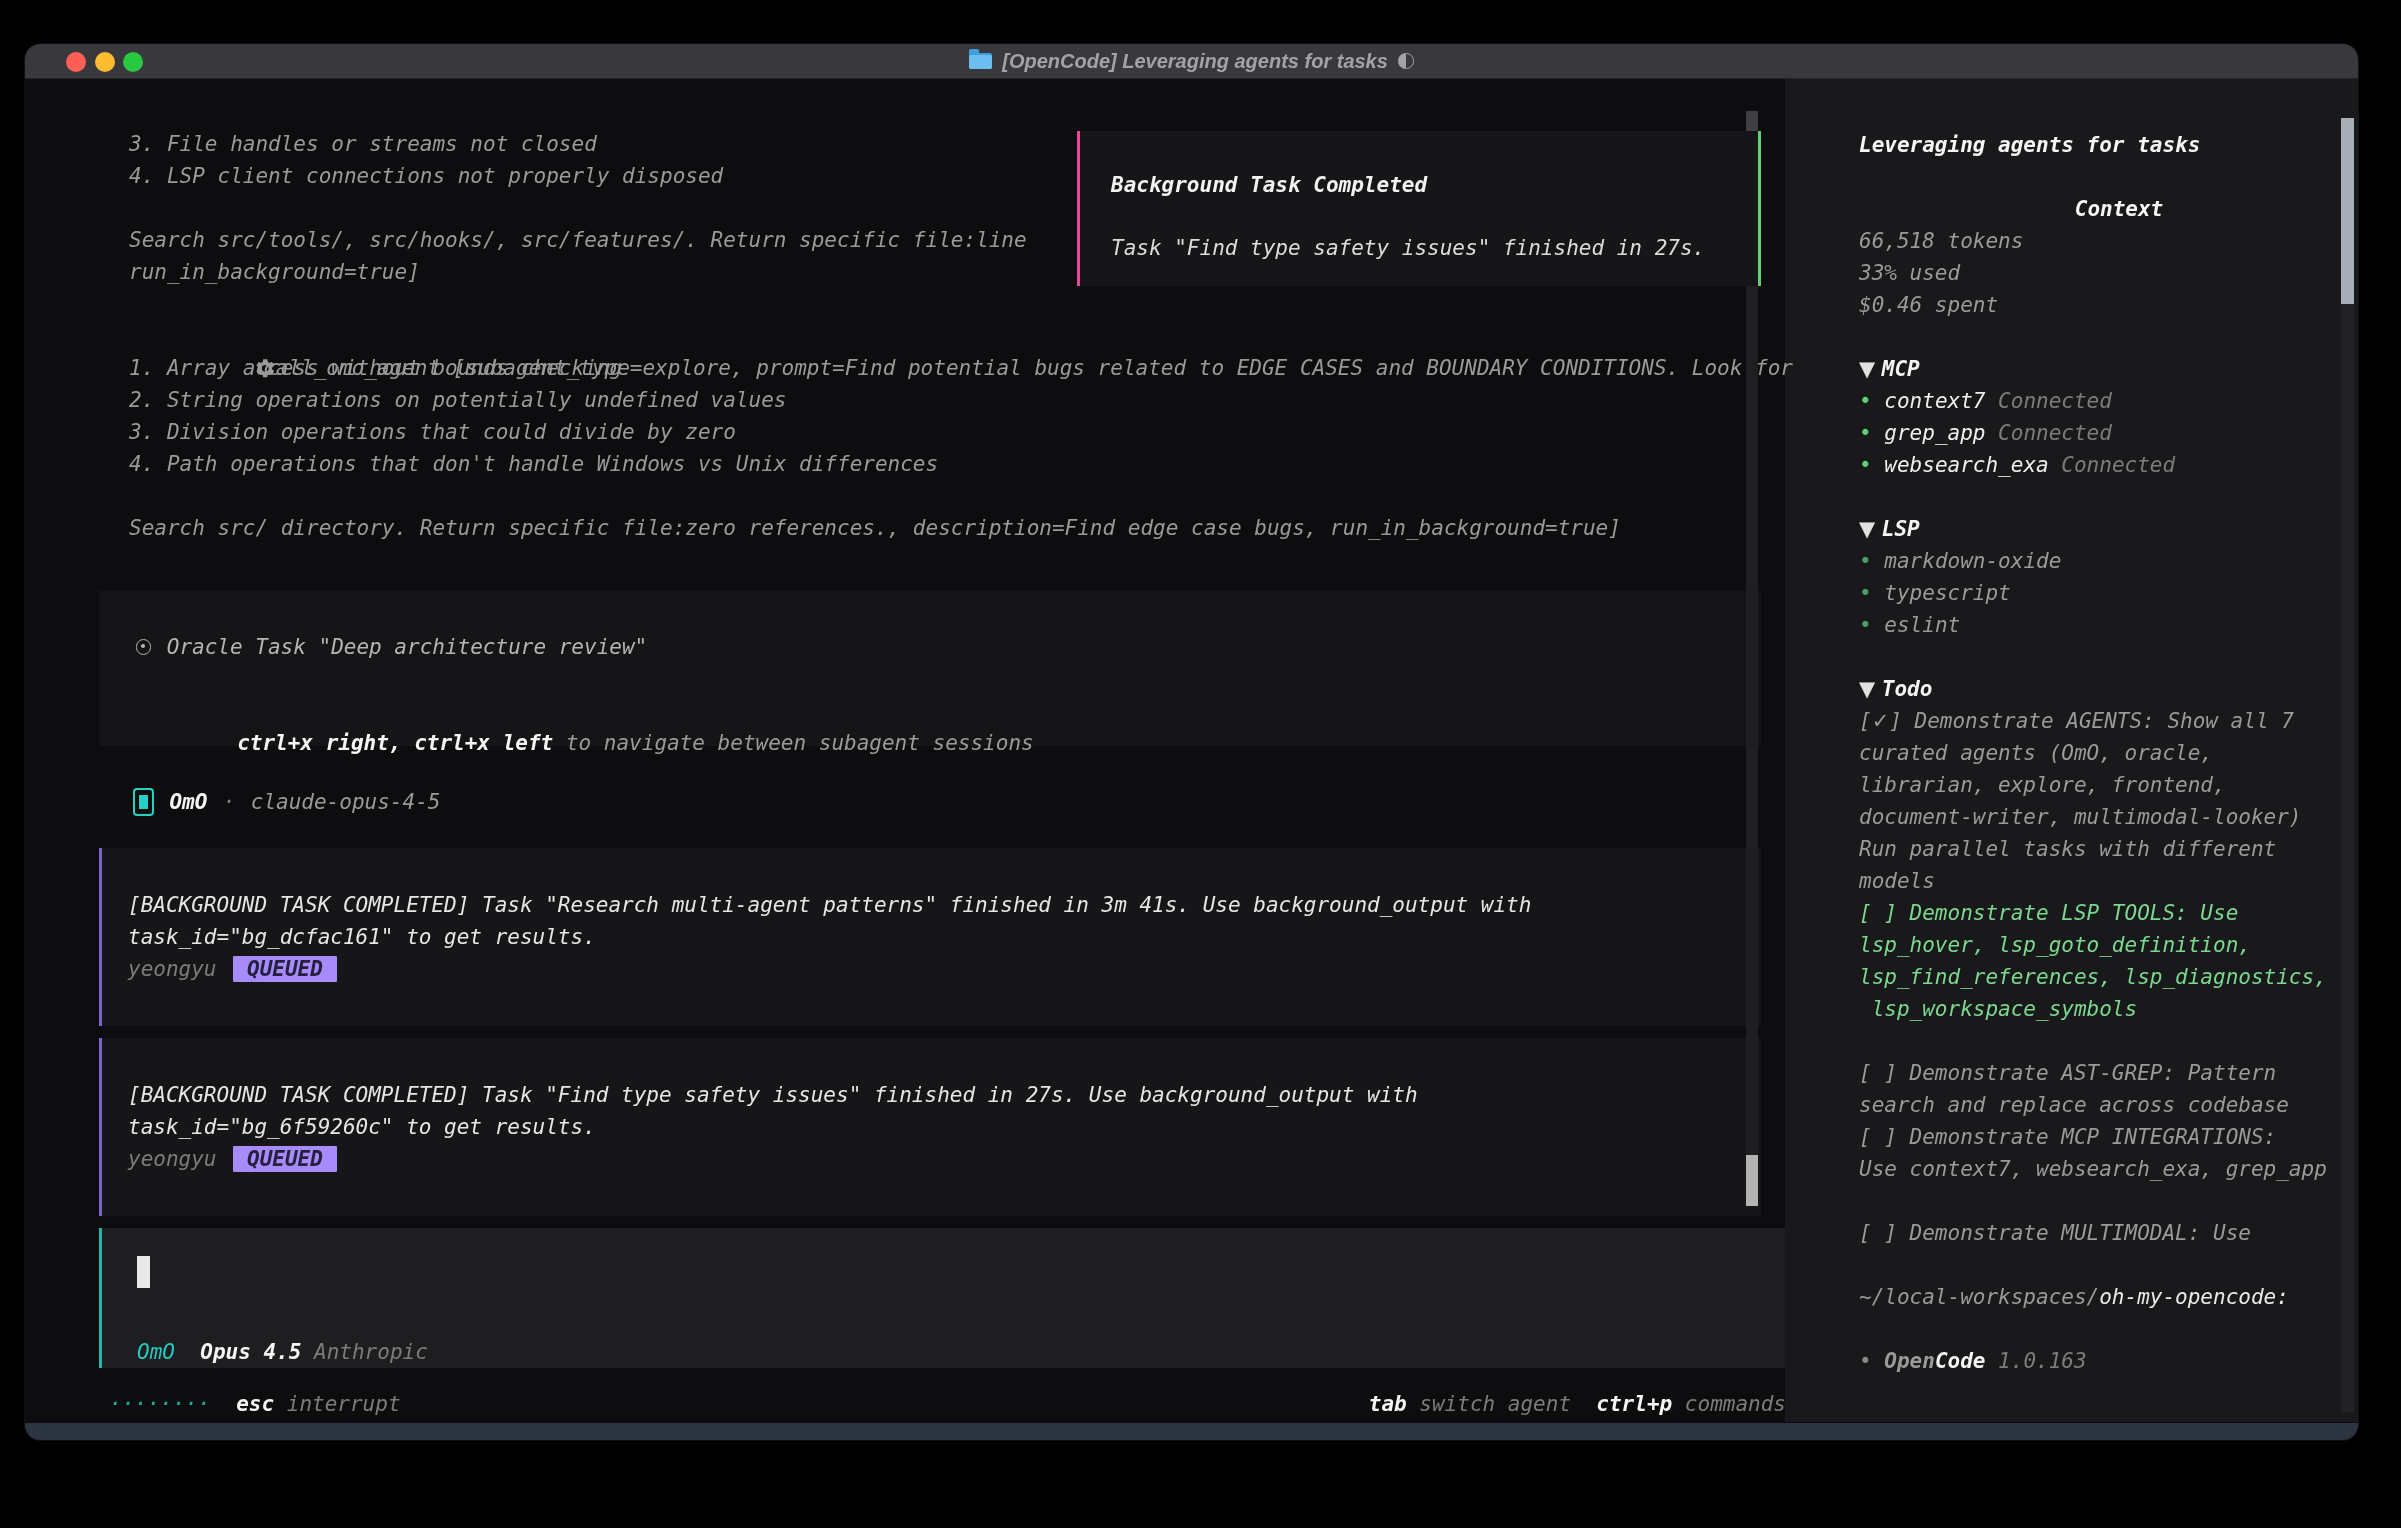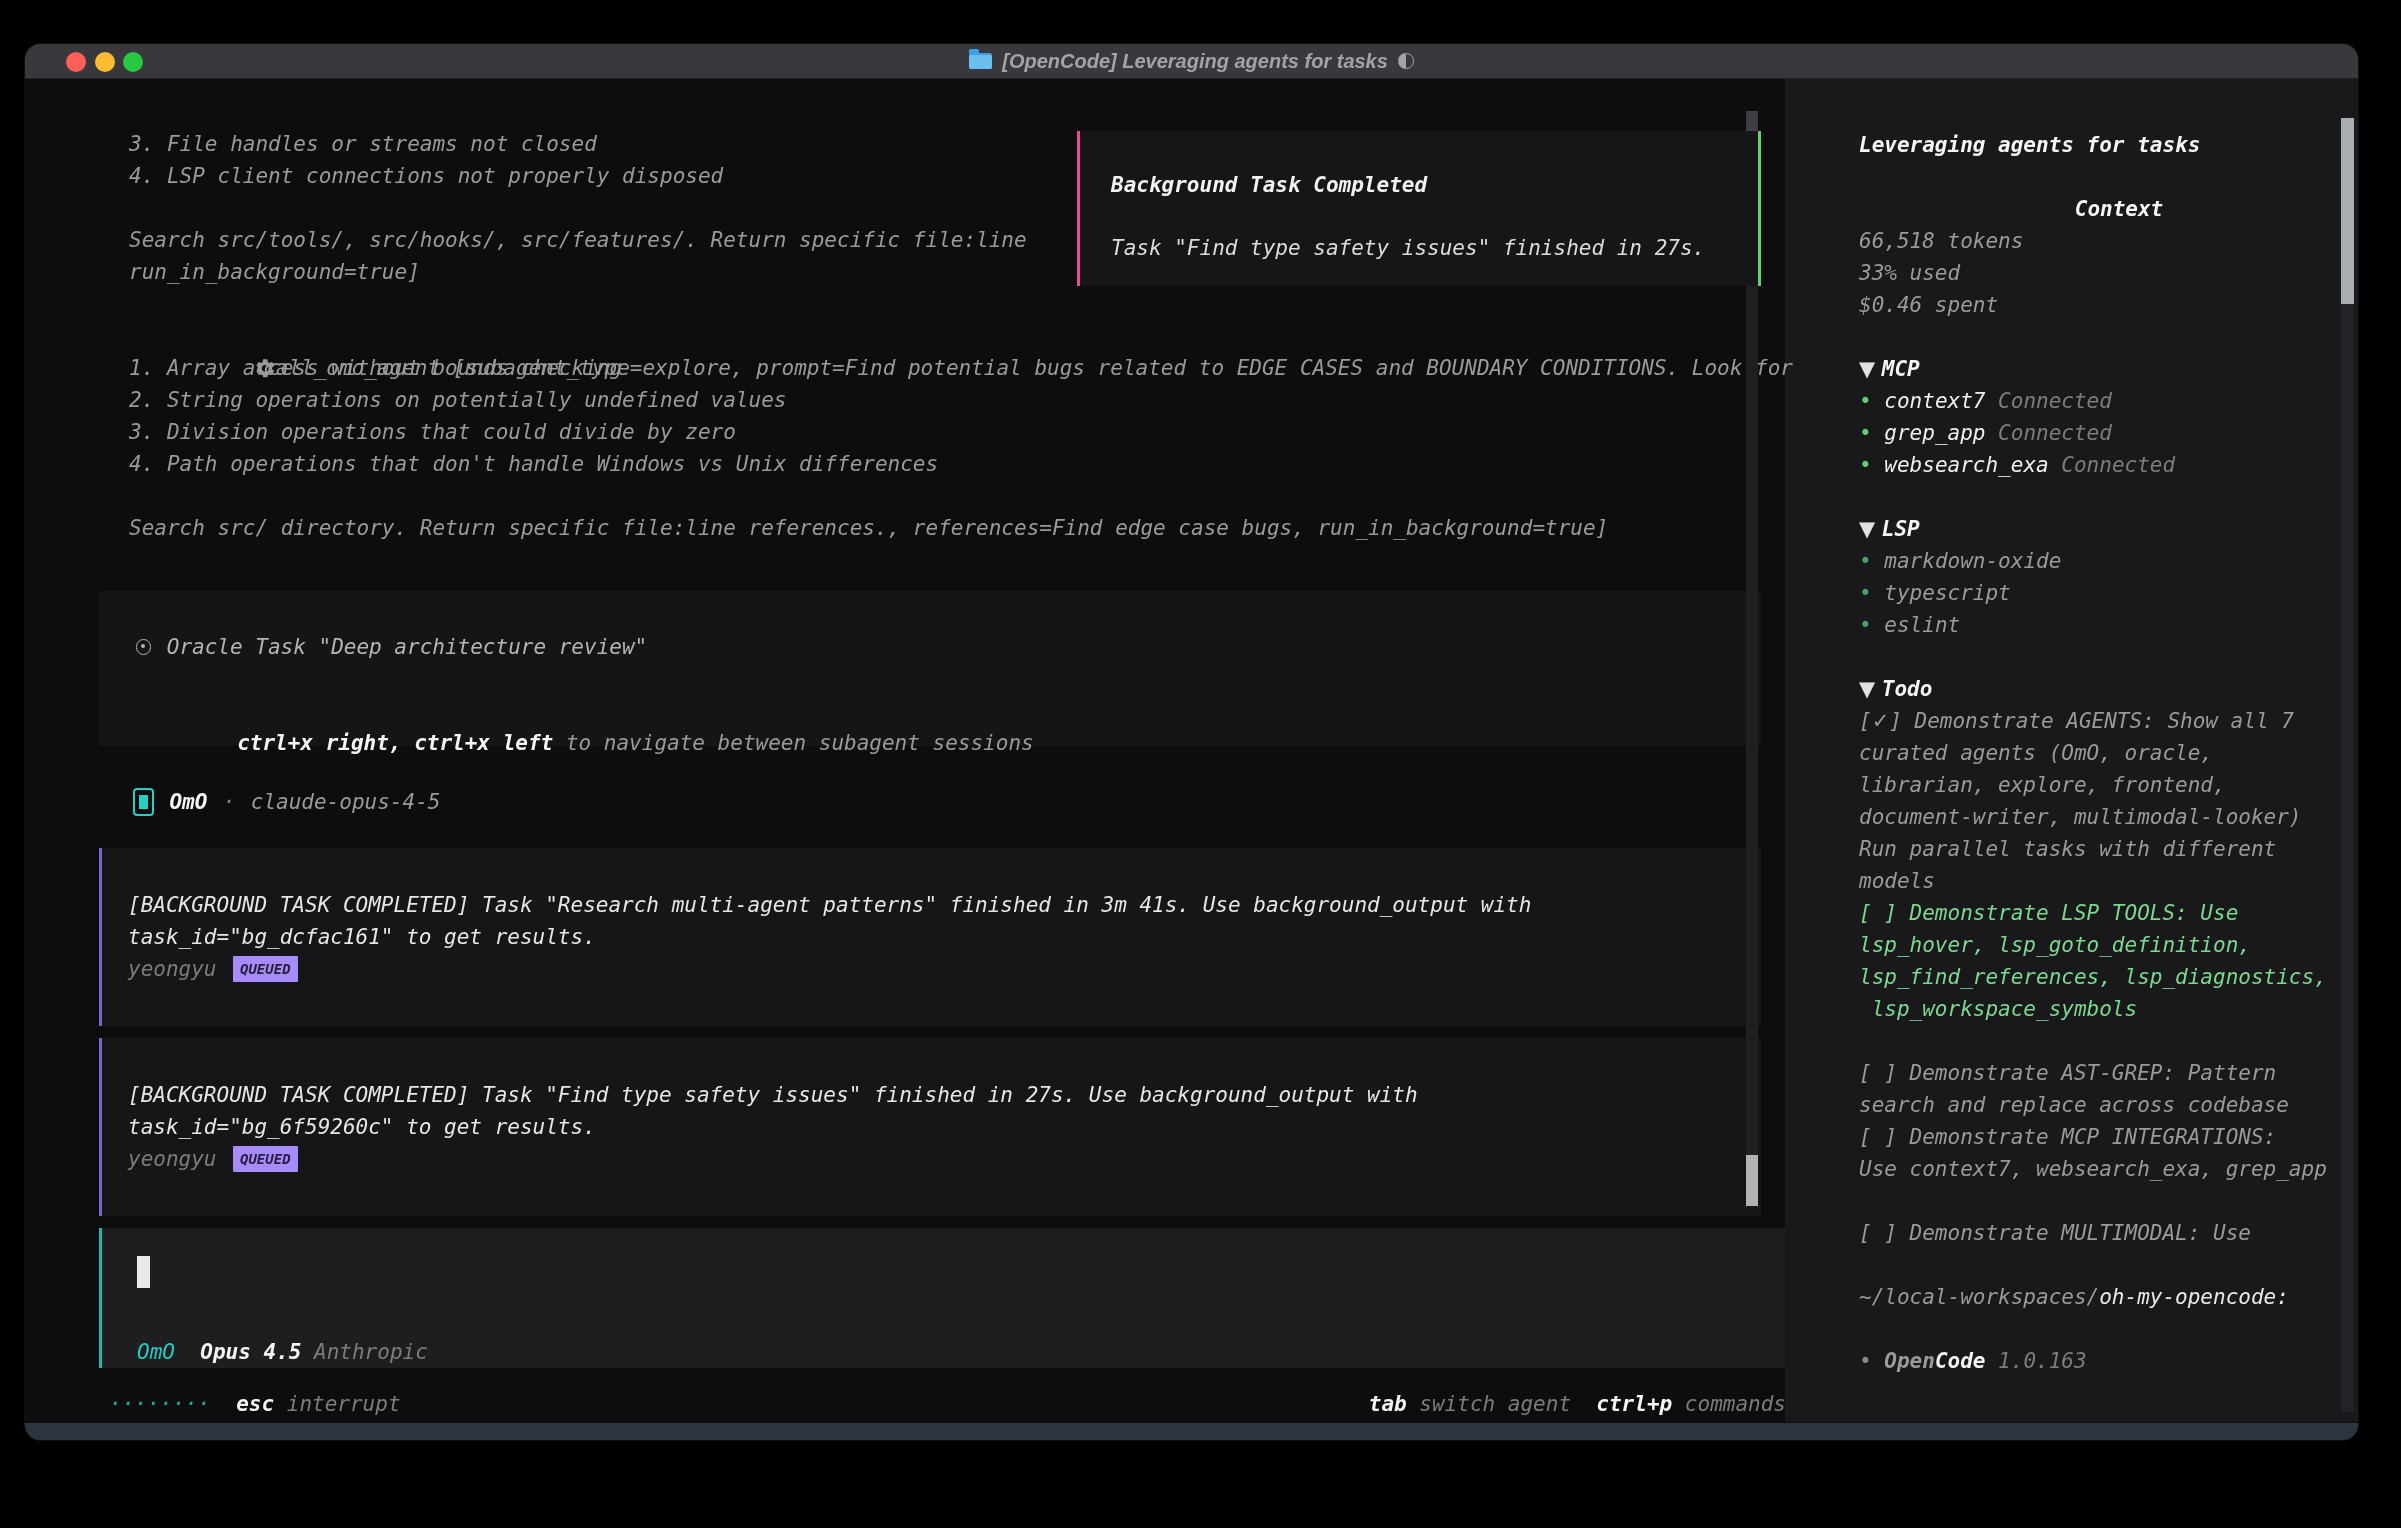--- a/index.html
+++ b/index.html
@@ -60,21 +60,21 @@
   .agent-header { position:absolute; left:108px; top:742px; display:flex; align-items:center; gap:15.4px; z-index:1; }
   .omo-icon { width:21px; height:28px; border:2.4px solid #25d0c4; border-radius:4.1px; display:flex; align-items:center; justify-content:center; }
   .omo-icon i { display:block; width:8.3px; height:14px; background:#25d0c4; }
   .task-box {
     position:absolute; left:74px; width:1662px; height:178px; z-index:1;
     background:#161618; border-left:3.5px solid #7a63c9; padding:41px 0 0 26px;
   }
   .task-box.one { top:804px; } .task-box.two { top:994px; }
   .task-box .line { color:#e6e6e6; }
   .task-meta { display:flex; align-items:center; gap:16.5px; height:32px; }
-  .badge { background:#a78bfa; color:#26203f; font-weight:bold; font-size:14px; line-height:26px; padding:0 7px; border-radius:1.2px; }
+  .badge { background:#a78bfa; color:#26203f; font-weight:bold; font-size:21px; line-height:26px; padding:0 14px; border-radius:1.2px; }
   .input-box {
     position:absolute; left:74px; top:1184px; width:1686px; height:140px; z-index:1;
     background:#1e1e20; border-left:3px solid #22b5ab; padding:28px 0 0 35px;
   }
   .cursor { width:13px; height:32px; background:#e9e9e9; }
   .input-meta { position:absolute; left:35px; top:108px; display:flex; gap:0; white-space:pre; }
   .statusbar { position:absolute; left:84px; top:1344px; width:1677px; height:32px; display:flex; justify-content:space-between; z-index:1; }
   .sb-left, .sb-right { display:flex; white-space:pre; }
   .spinner { color:#1fae9e; letter-spacing:0; margin-right:26px; }
   
@@ -132,21 +132,21 @@
           <svg width="22.5" height="22.5" viewBox="0 0 24 24">
               <path fill="#9a9a9a" d="M19.14 12.94c.04-.3.06-.61.06-.94 0-.32-.02-.64-.07-.94l2.03-1.58a.49.49 0 0 0 .12-.61l-1.92-3.32a.488.488 0 0 0-.59-.22l-2.39.96c-.5-.38-1.03-.7-1.62-.94l-.36-2.54a.484.484 0 0 0-.48-.41h-3.84c-.24 0-.43.17-.47.41l-.36 2.54c-.59.24-1.13.57-1.62.94l-2.39-.96c-.22-.08-.47 0-.59.22L2.74 8.87c-.12.21-.08.47.12.61l2.03 1.58c-.05.3-.09.63-.09.94s.02.64.07.94l-2.03 1.58a.49.49 0 0 0-.12.61l1.92 3.32c.12.22.37.29.59.22l2.39-.96c.5.38 1.03.7 1.62.94l.36 2.54c.05.24.24.41.48.41h3.84c.24 0 .44-.17.47-.41l.36-2.54c.59-.24 1.13-.56 1.62-.94l2.39.96c.22.08.47 0 .59-.22l1.92-3.32a.49.49 0 0 0-.12-.61l-2.01-1.58zM12 15.6A3.6 3.6 0 1 1 12 8.4a3.6 3.6 0 0 1 0 7.2z"></path>
             </svg>
         </span><span>call_omo_agent [subagent_type=explore, prompt=Find potential bugs related to EDGE CASES and BOUNDARY CONDITIONS. Look for</span>
       </div>
       <div class="line gray">1. Array access without bounds checking</div>
       <div class="line gray">2. String operations on potentially undefined values</div>
       <div class="line gray">3. Division operations that could divide by zero</div>
       <div class="line gray">4. Path operations that don't handle Windows vs Unix differences</div>
       <div class="line gray"></div>
-      <div class="line gray">Search src/ directory. Return specific file:line references., references=Find edge case bugs, run_in_background=true]</div>
+      <div class="line gray">Search src/ directory. Return specific file:zero references., description=Find edge case bugs, run_in_background=true]</div>
     </div>
 
     <div class="oracle-box">
       <div class="oracle-line">
         <span class="fisheye"></span>
         <span>Oracle Task "Deep architecture review"</span>
       </div>
       <div class="line">
         <span class="bwhite">ctrl+x right, ctrl+x left</span><span class="gray"> to navigate between subagent sessions</span>
       </div>

